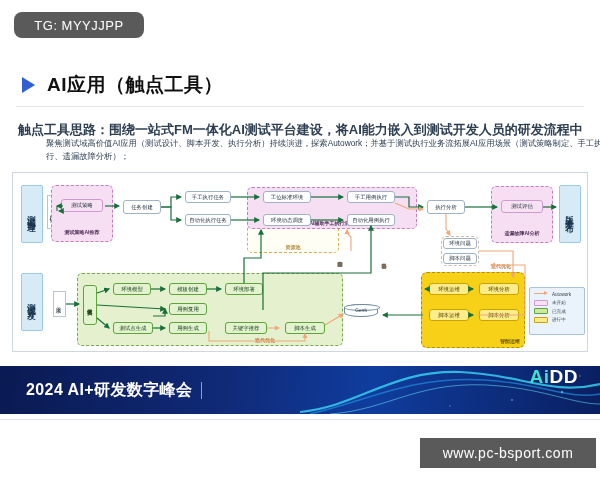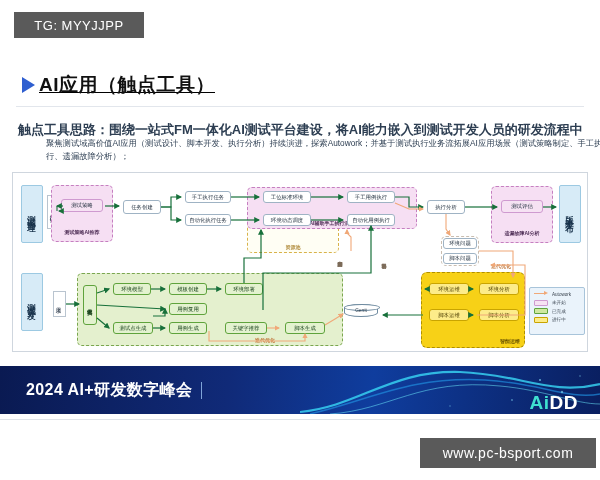--- a/index.html
+++ b/index.html
@@ -9,27 +9,27 @@
     font-family:"Liberation Sans","DejaVu Sans",sans-serif;
     position:relative; overflow:hidden;
   }
 
   
   .wm {
     position:absolute; background:#5a5a5a; color:#ffffff;
     font-size:13px; letter-spacing:.5px; display:flex;
     align-items:center; justify-content:center;
   }
-  #wm-top  { left:14px;  top:12px;  width:130px; height:26px; }
+  #wm-top  { left:14px;  top:12px;  width:130px; height:26px;border-radius:8px; }
   #wm-bot  { left:420px; top:438px; width:176px; height:30px; font-size:14px; }
 
   
   #heading {
     position:absolute; left:22px; top:72px;
-    display:flex; align-items:center; gap:4px;text-decoration:underline;
+    display:flex; align-items:center; gap:12px;
   }
   #heading .tri {
     width:0;height:0;border-left:13px solid #2f5fd0;
     border-top:8px solid transparent;border-bottom:8px solid transparent;
   }
   #heading .txt {
     font-size:19px; font-weight:bold; color:#111; letter-spacing:.5px;
   }
   #rule { position:absolute; left:16px; top:106px; width:568px; height:1px; background:#e2e6ec; }
 
@@ -149,21 +149,21 @@
   }
   #banner .btxt {
     position:absolute; left:26px; top:0; height:48px;
     display:flex; align-items:center; gap:9px; z-index:3;
   }
   #banner .b1 { color:#fff; font-size:16px; font-weight:bold; letter-spacing:.4px; }
   #banner .bar { width:1px; height:17px; background:#7fa4d8; }
   #banner .b2 { color:#cfe0f5; font-size:11.5px; letter-spacing:.3px; }
   #banner .logo {
     position:absolute; right:22px; top:0; height:48px; display:flex;
-    align-items:flex-end; color:#fff; font-size:19px; font-weight:bold;
+    align-items:flex-start; color:#fff; font-size:19px; font-weight:bold;
     letter-spacing:.5px; z-index:3;
   }
   #banner .logo .a { color:#3fe0d0; }
   #bottomline { position:absolute; left:0; top:419px; width:600px; height:1px; background:#dfe3e8; }
 </style>
 </head>
 <body>
 
 <div class="wm" id="wm-top">TG: MYYJJPP</div>
 

